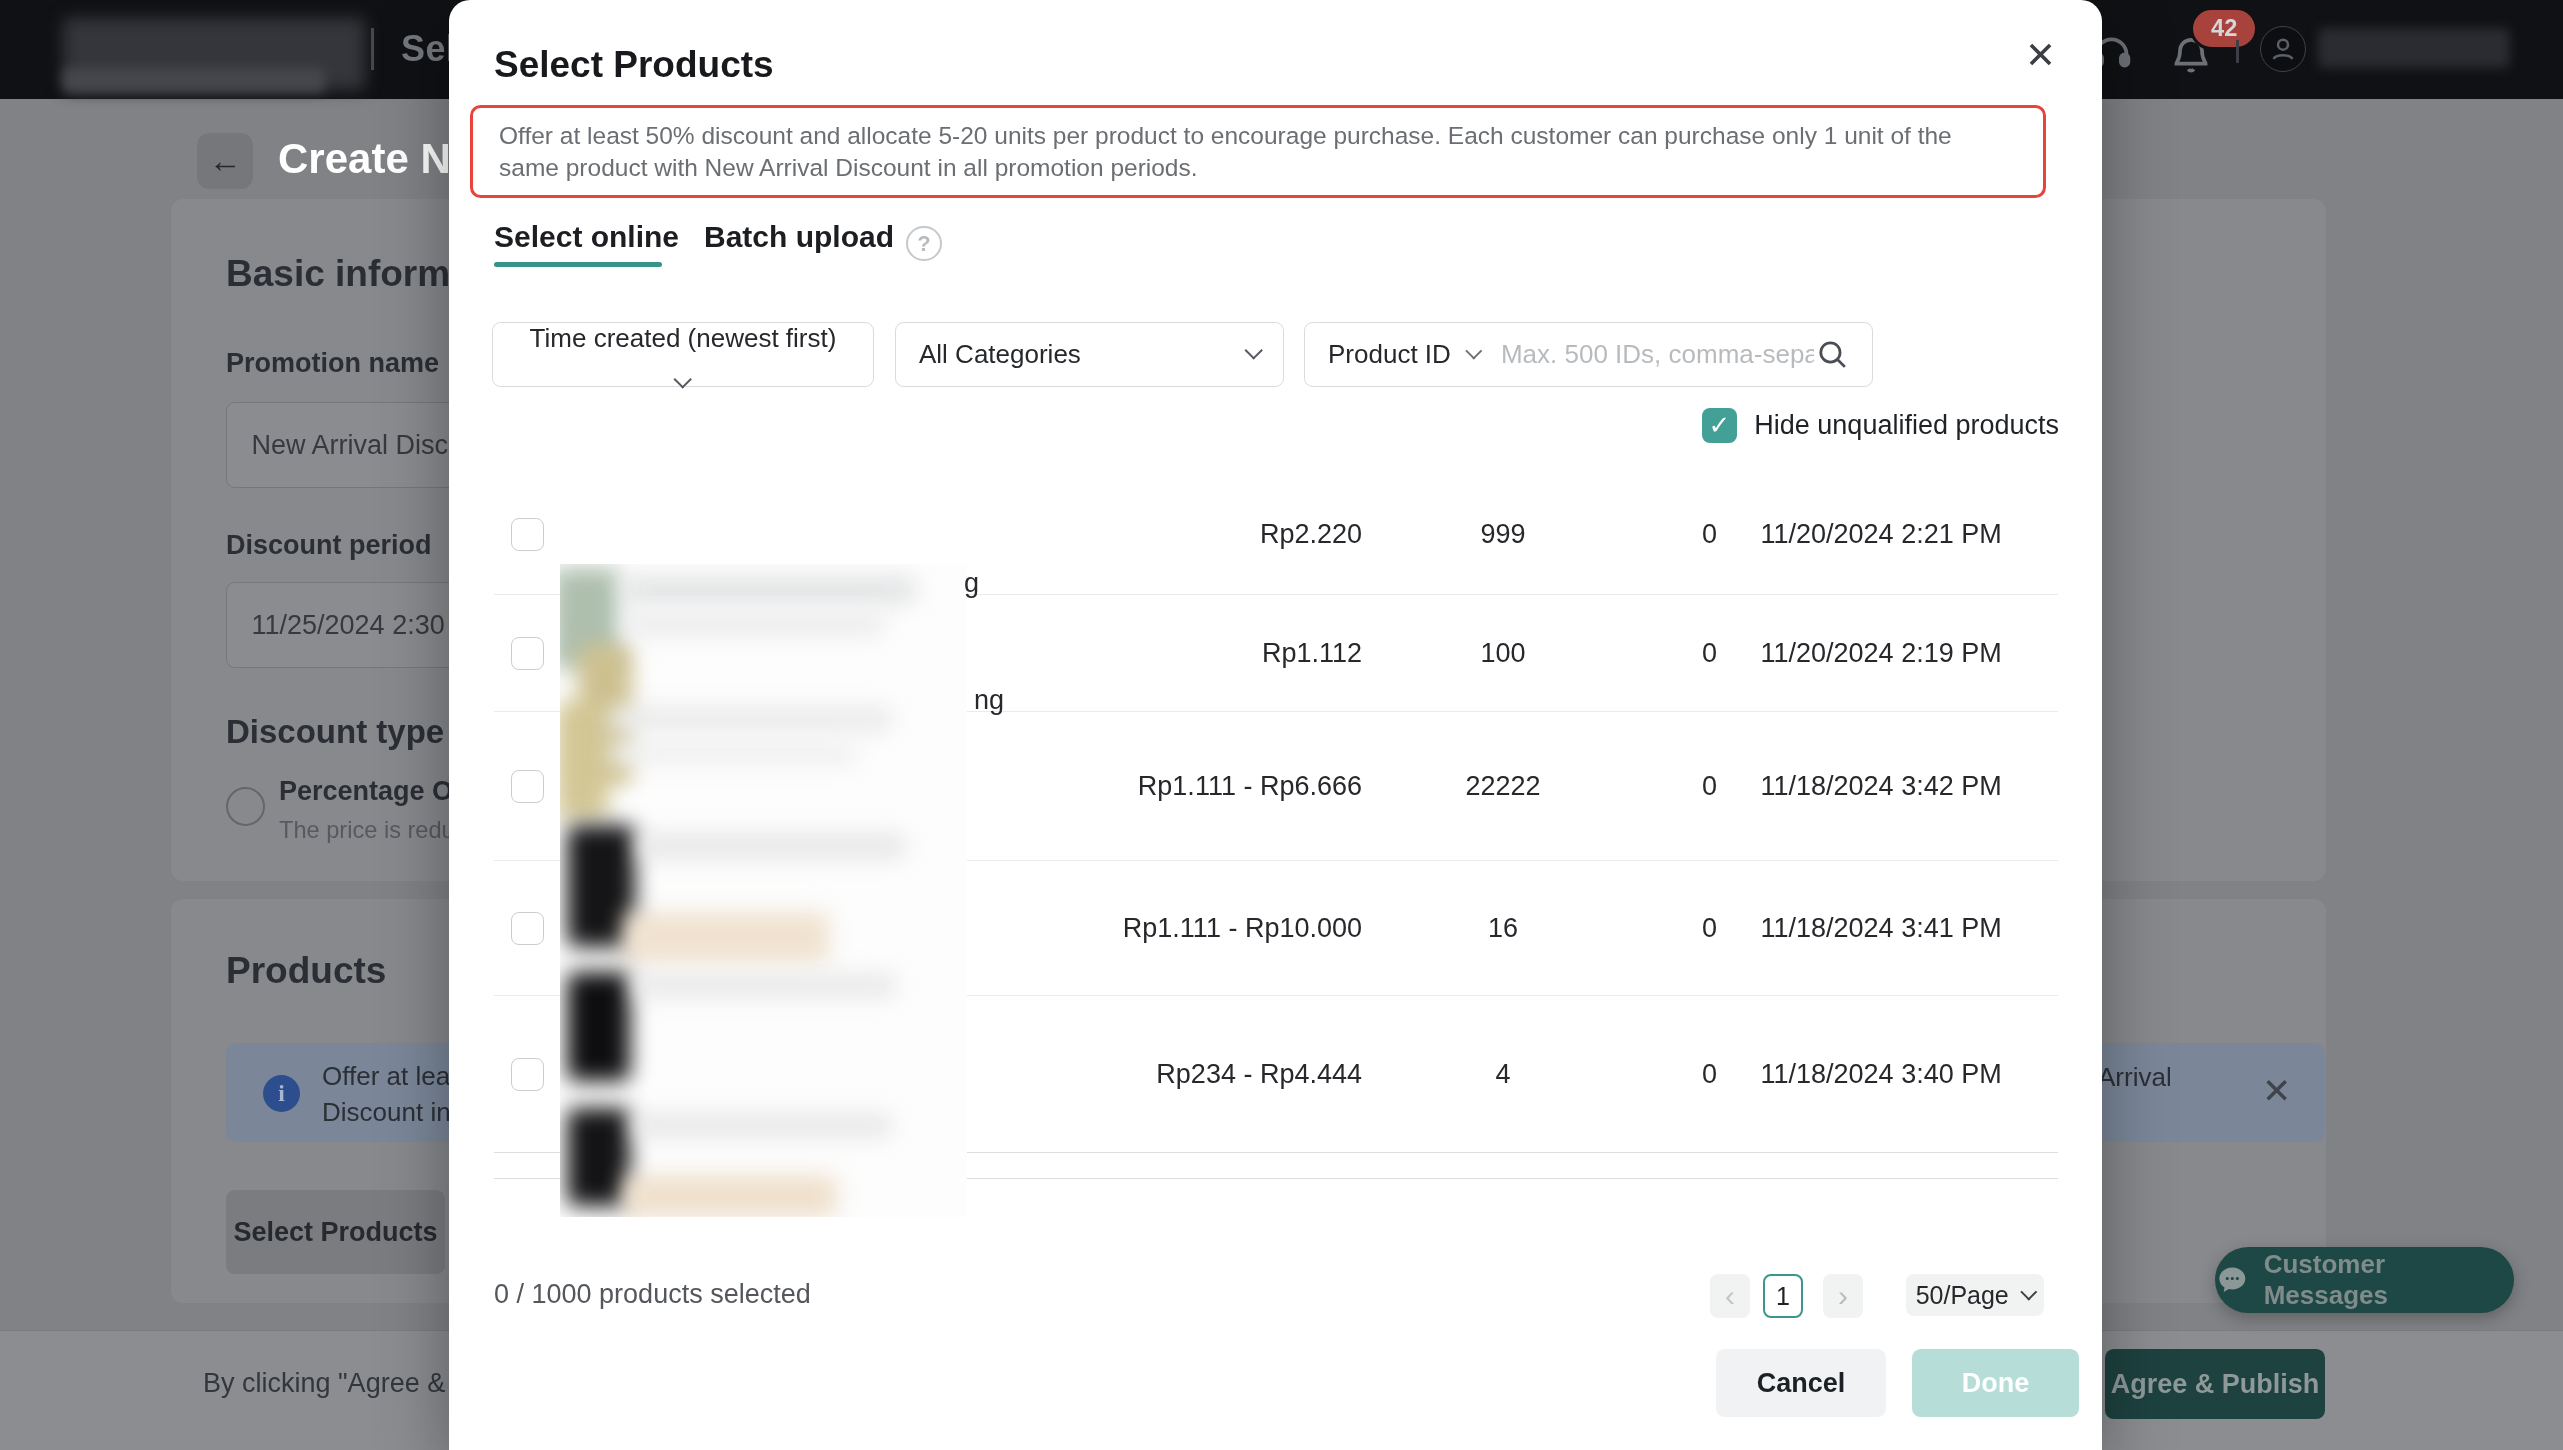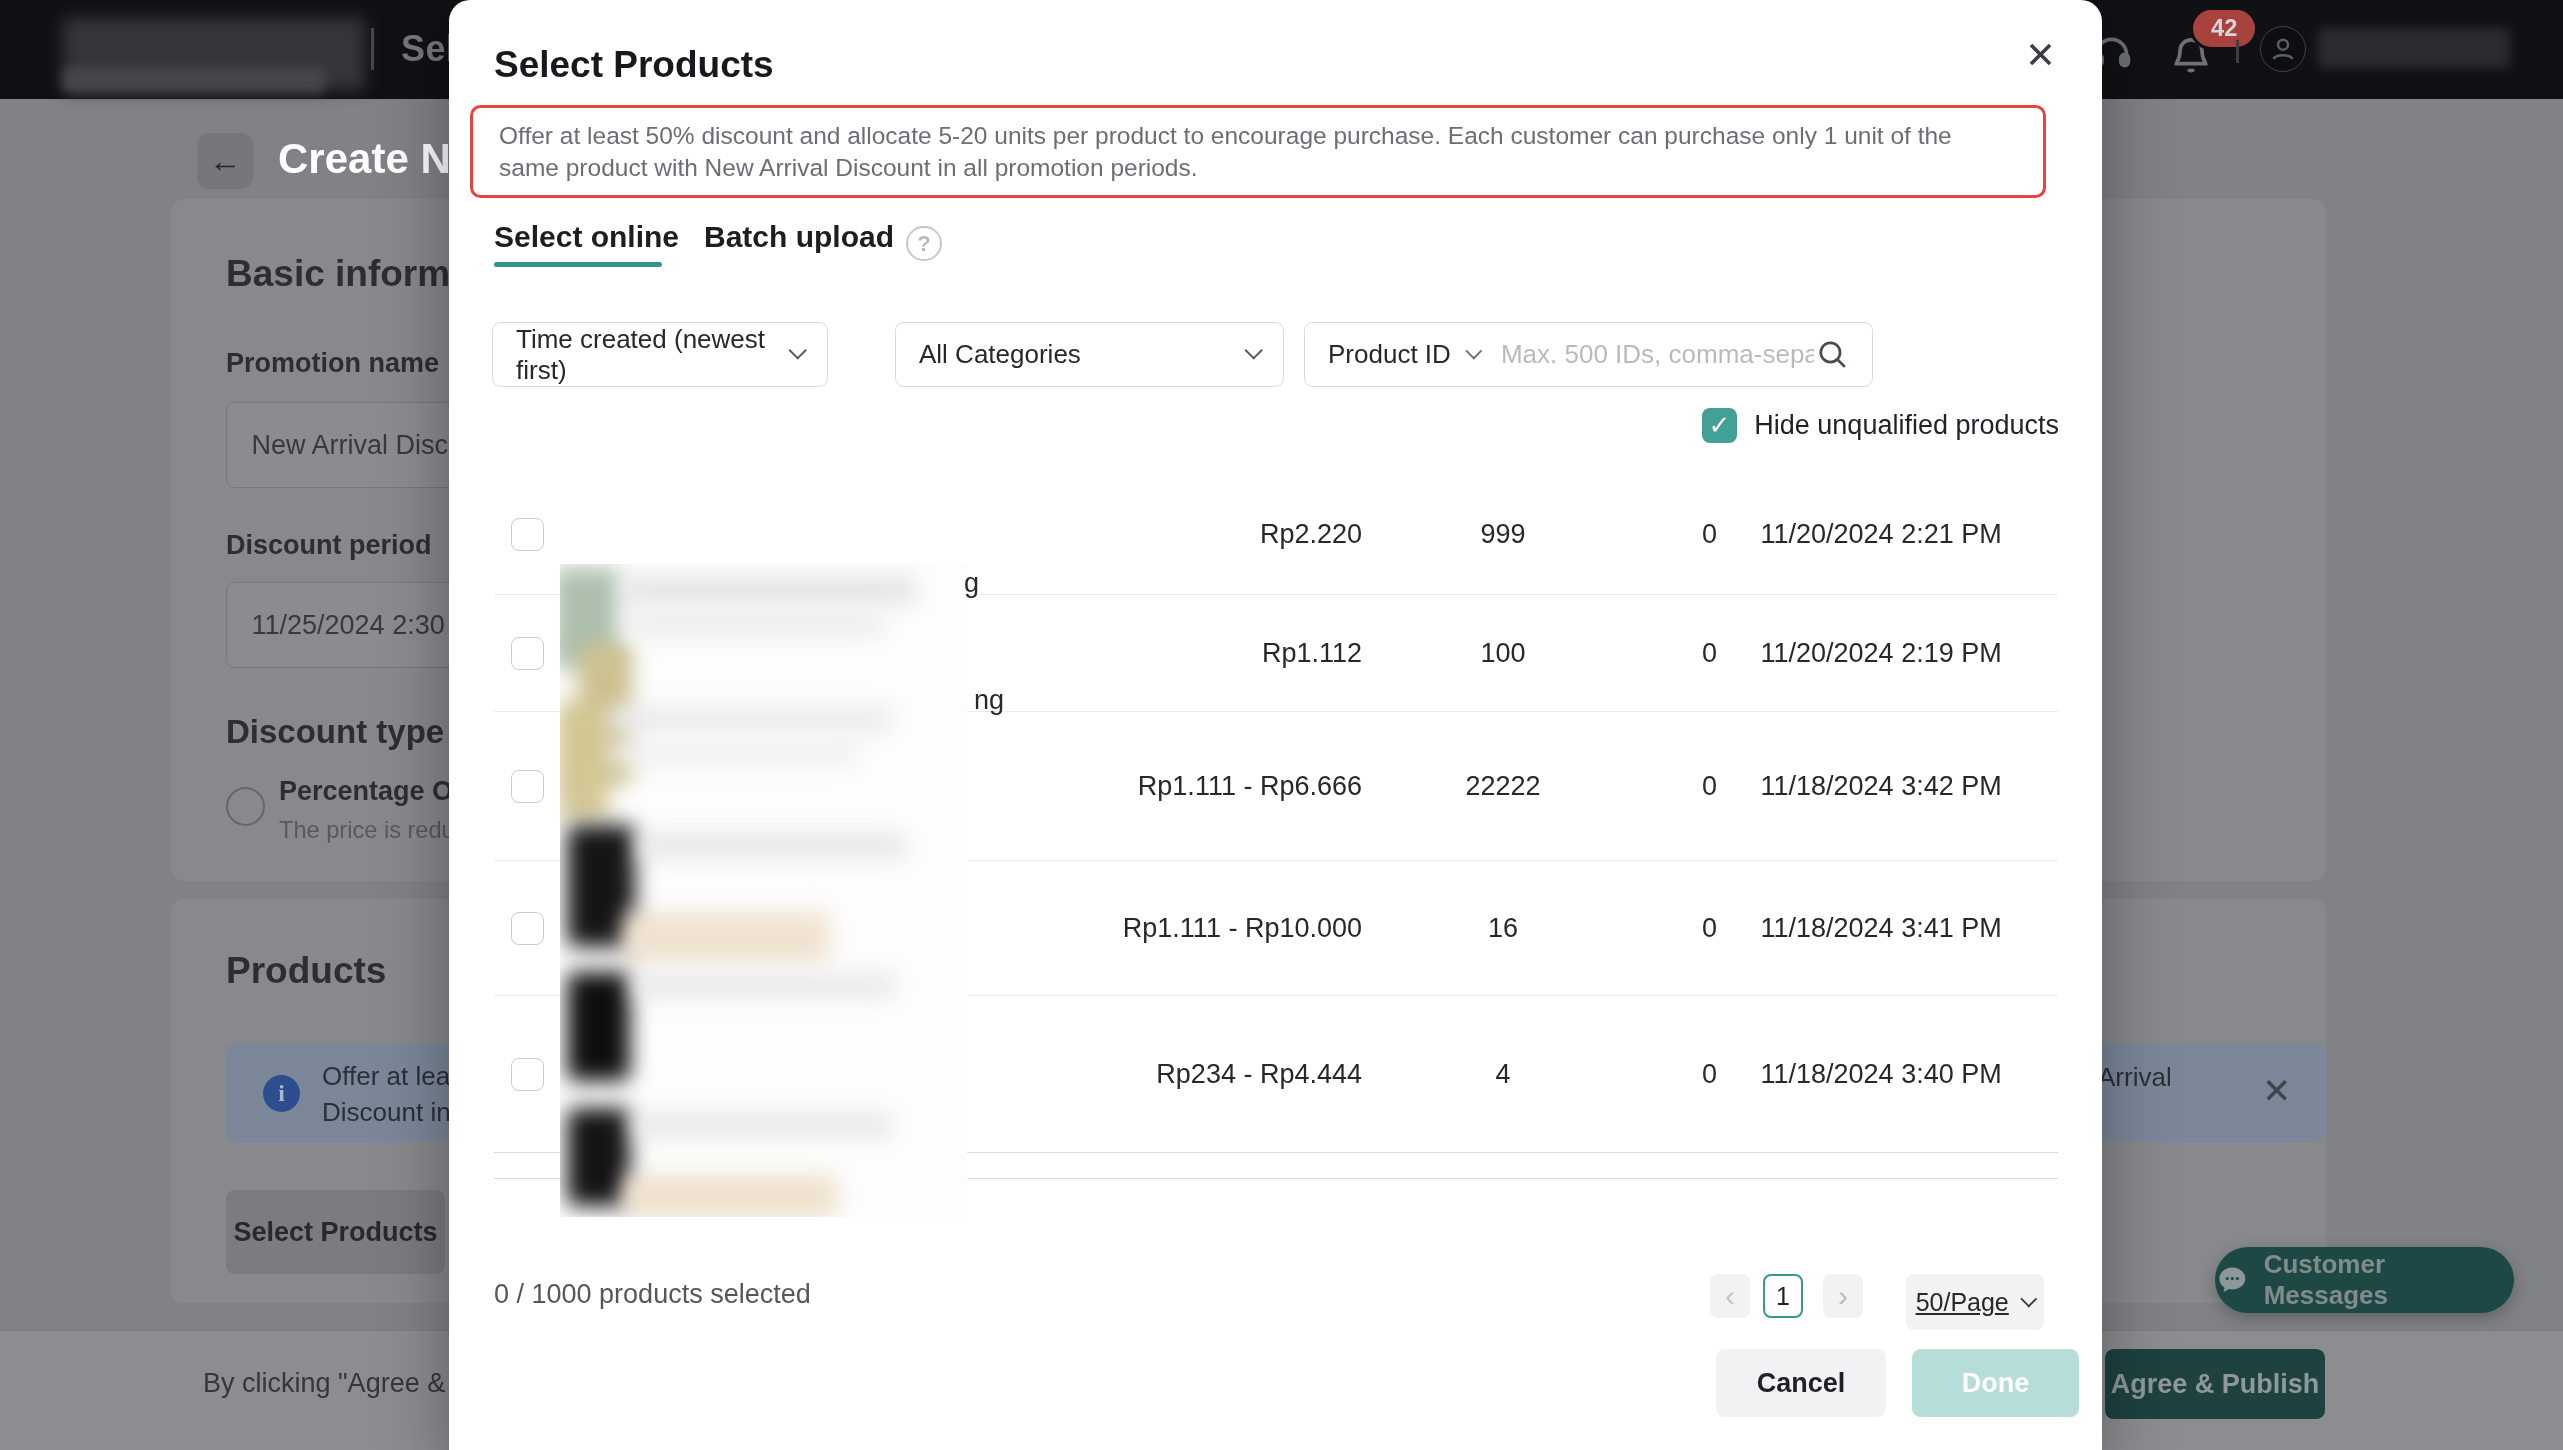--- a/index.html
+++ b/index.html
@@ -86,22 +86,22 @@
 
   .blur-block{position:absolute;left:66px;top:89px;width:407px;height:653px;background:#fdfdfd;overflow:hidden;z-index:2;}
   .bb{position:absolute;filter:blur(10.5px);border-radius:8.7px;}
   .frag{position:absolute;z-index:3;font-size:27px;color:#26282c;}
 
   .sel-count{position:absolute;left:45px;top:1279px;font-size:27px;color:#54575c;}
   .pgbtn{position:absolute;top:1274px;width:40px;height:44px;background:#f1f2f2;border-radius:7.9px;
     display:flex;align-items:center;justify-content:center;font-size:30px;}
   .pgcur{position:absolute;left:1314px;top:1274px;width:40px;height:44px;background:#fff;border:2.6px solid #3B968D;border-radius:7.9px;
     box-sizing:border-box;display:flex;align-items:center;justify-content:center;font-size:25px;color:#222;}
-  .pgsize{position:absolute;left:1457px;top:1274px;width:138px;height:56px;background:#f1f2f2;border-radius:7.9px;
-    display:flex;align-items:center;justify-content:center;gap:14px;font-size:25px;color:#26282b;text-decoration:underline;}
+  .pgsize{position:absolute;left:1457px;top:1274px;width:138px;height:42px;background:#f1f2f2;border-radius:7.9px;
+    display:flex;align-items:center;justify-content:center;gap:14px;font-size:25px;color:#26282b;}
   .btn{position:absolute;top:1349px;height:68px;border-radius:8.7px;display:flex;align-items:center;justify-content:center;
     font-size:27px;font-weight:700;}
   .btn-cancel{left:1267px;width:170px;background:#f1f2f3;color:#1d2024;}
   .btn-done{left:1463px;width:167px;background:#b6ddd8;color:#ffffff;}
 </style>
 </head>
 <body>
 
 <div class="stage">
 
@@ -187,21 +187,21 @@
     <div class="m-close">✕</div>
 
     <div class="notice">Offer at least 50% discount and allocate 5-20 units per product to encourage purchase. Each customer can purchase only 1 unit of the same product with New Arrival Discount in all promotion periods.</div>
 
     <div class="tab" style="left:45px;">Select online</div>
     <div class="tab-underline"></div>
     <div class="tab" style="left:255px;font-weight:700;">
       <span>Batch upload</span><span class="help">?</span>
     </div>
 
-    <div class="filter" style="left:43px;width:336px;">
+    <div class="filter" style="left:43px;width:382px;flex-direction:column;">
       <span class="grow">Time created (newest first)</span>
       <span class="chev"></span>
     </div>
     <div class="filter" style="left:446px;width:389px;">
       <span class="grow">All Categories</span>
       <span class="chev"></span>
     </div>
     <div class="filter" style="left:855px;width:569px;">
       <span>Product ID</span>
       <span class="chev sm" style="margin-left:17.5px;"></span>

